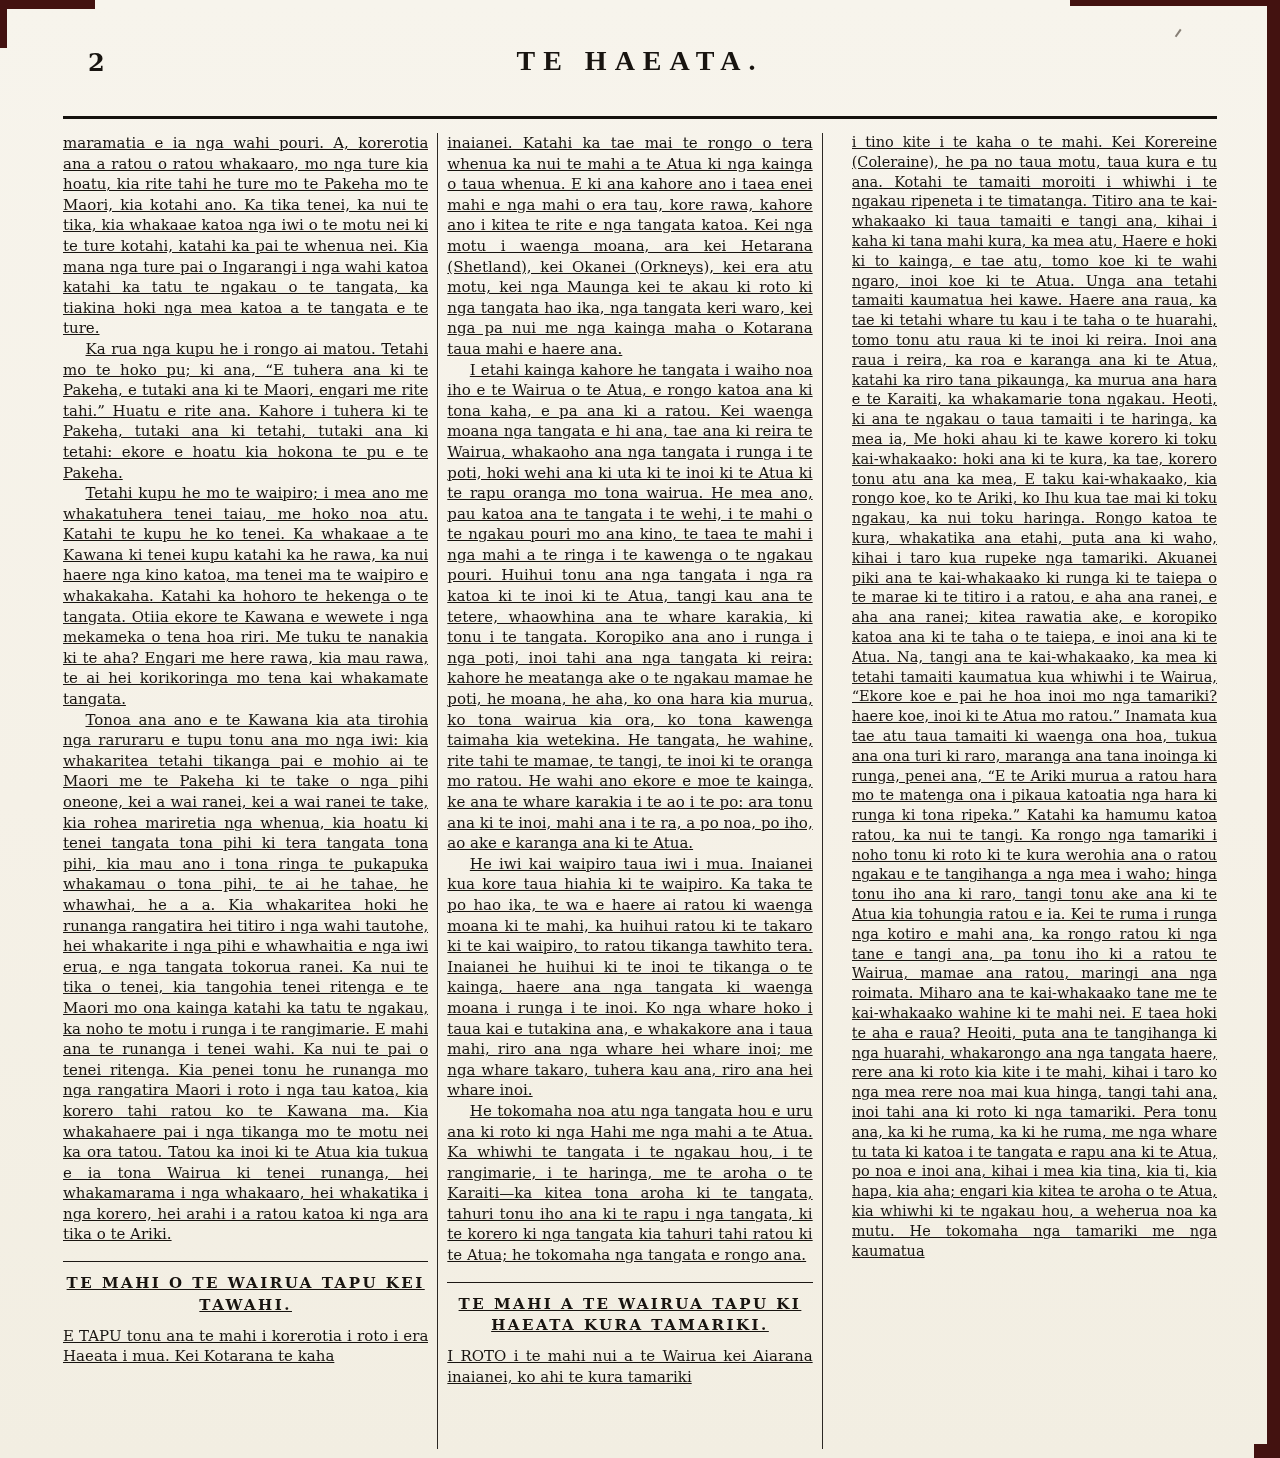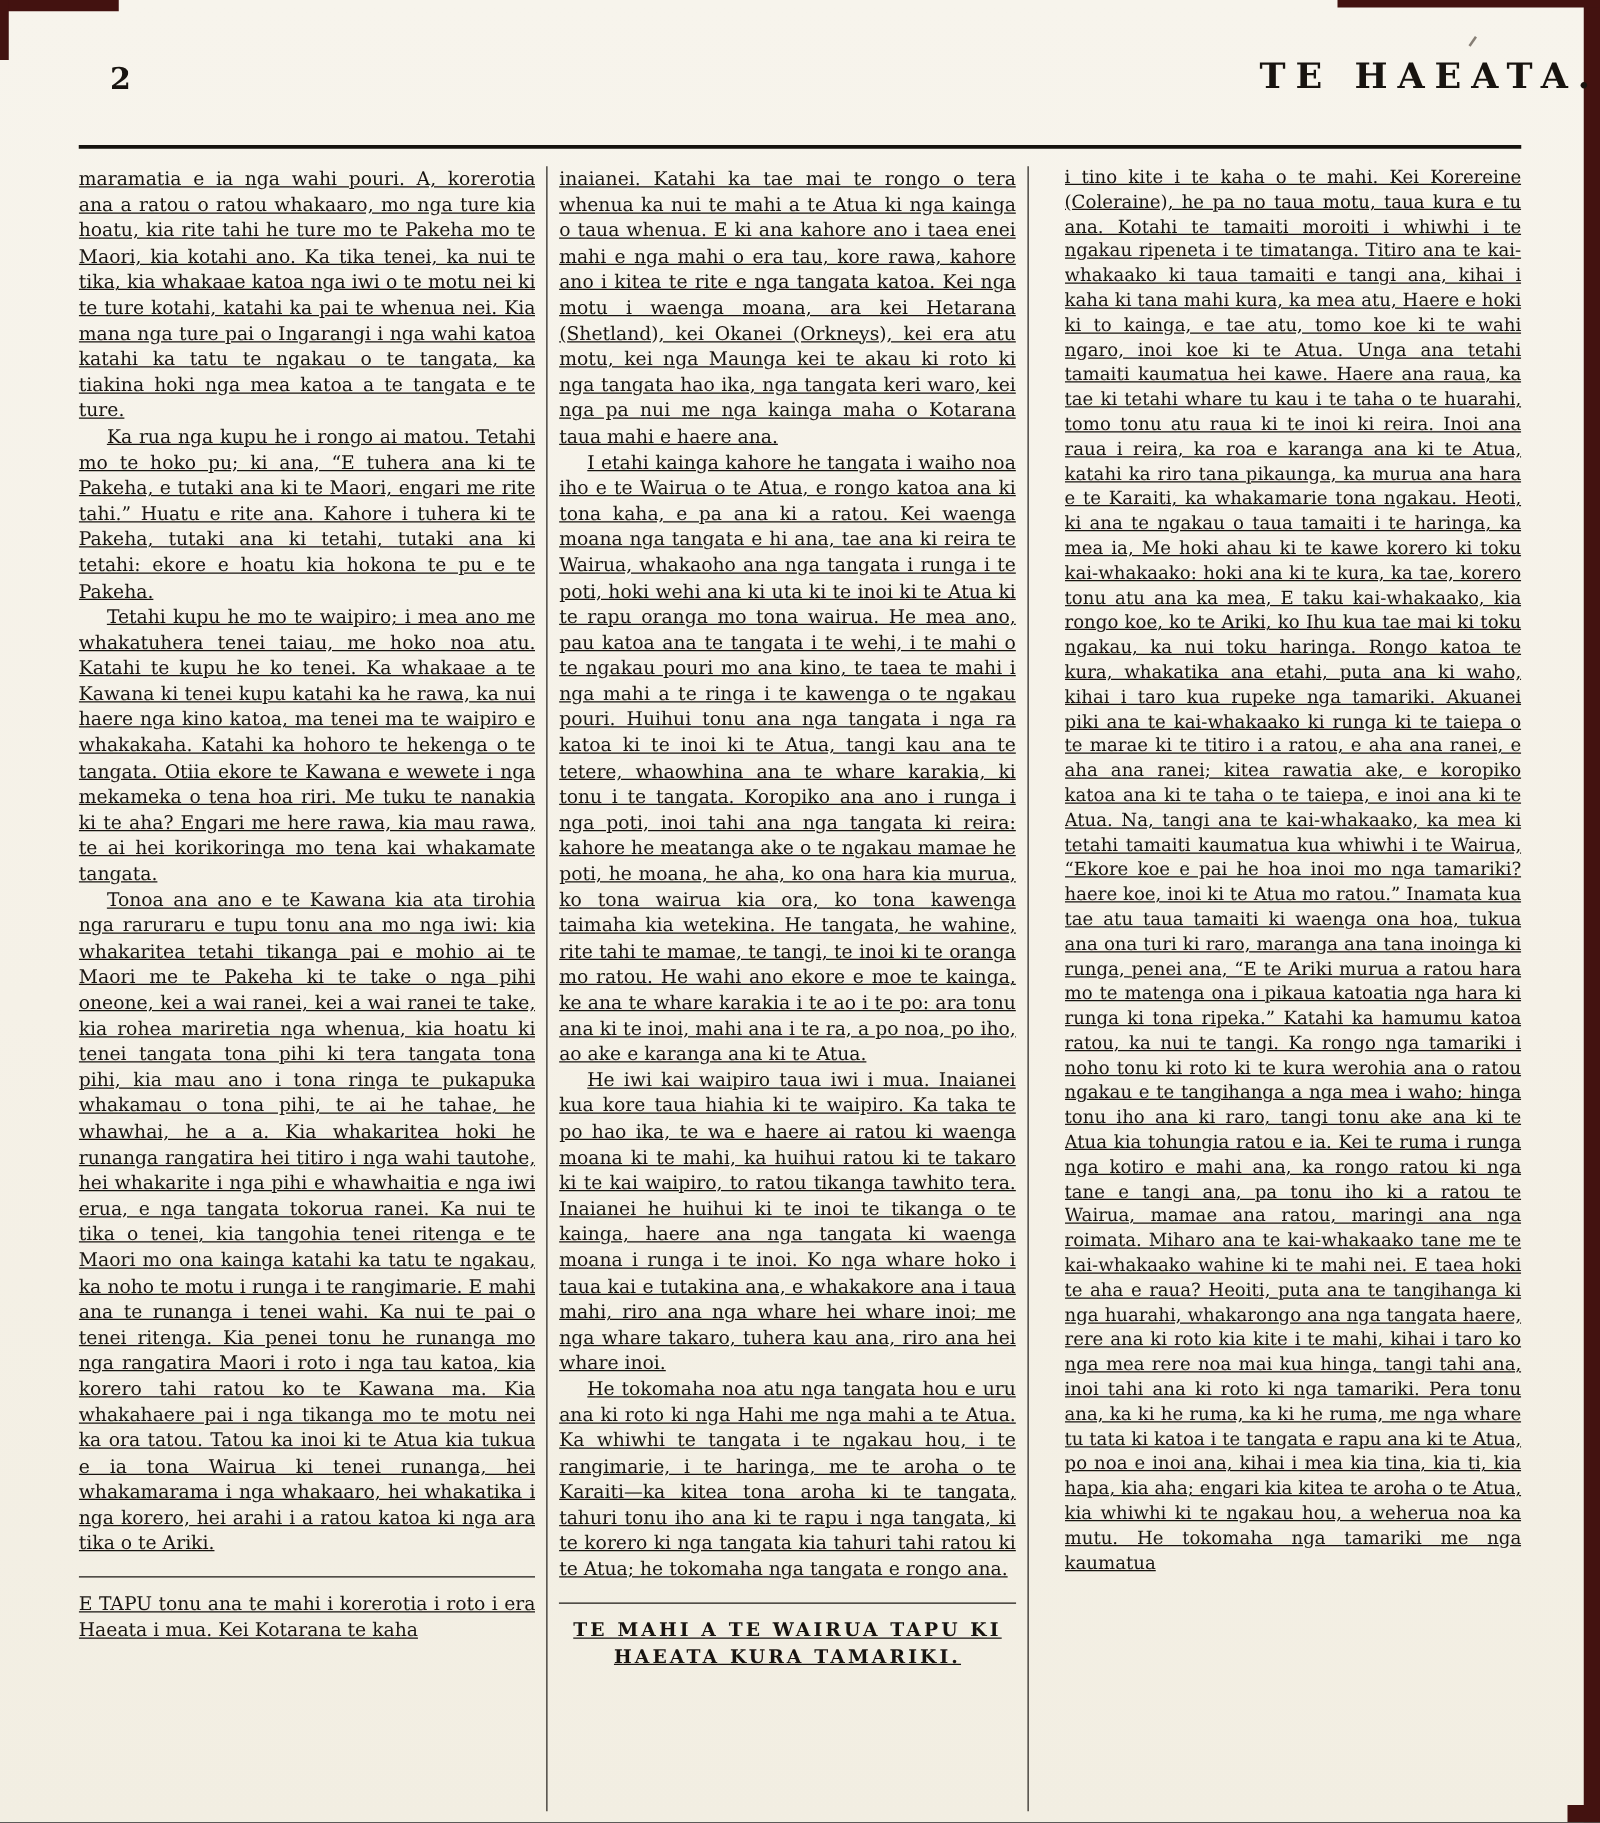--- a/index.html
+++ b/index.html
@@ -21,22 +21,22 @@
   .edge-bottom-right{right:0;bottom:0;width:26px;height:14px;}
   
   .ink-mark{
     position:absolute;right:100px;top:26px;width:9px;height:9px;
     border-right:2px solid #6a6258;transform:rotate(35deg);opacity:.8;
   }
 
   .header{position:relative;padding-top:46px;height:58px;}
   .page-num{position:absolute;left:88px;top:48px;font-size:24px;font-weight:bold;}
   .masthead{
-    text-align:right;font-size:28px;letter-spacing:8px;font-weight:600;
-    margin:0;line-height:1.1;
+    text-align:center;font-size:28px;letter-spacing:8px;font-weight:600;
+    margin:0;line-height:1.1;font-family:Liberation Serif, serif;
   }
   .head-rule{width:1154px;height:3px;background:#15120e;margin:12px auto 0;}
 
   .columns{
     display:flex;align-items:stretch;
     width:1154px;margin:14px auto 0;height:1316px;text-decoration:underline;
   }
   .col{
     width:375px;overflow:hidden;
     font-size:15px;line-height:20.6px;
@@ -74,35 +74,37 @@
 
   <div class="columns">
 
     <div class="col col-1">
       <p class="body-par cont">maramatia e ia nga wahi pouri. A, korerotia ana a ratou o ratou whakaaro, mo nga ture kia hoatu, kia rite tahi he ture mo te Pakeha mo te Maori, kia kotahi ano. Ka tika tenei, ka nui te tika, kia whakaae katoa nga iwi o te motu nei ki te ture kotahi, katahi ka pai te whenua nei. Kia mana nga ture pai o Ingarangi i nga wahi katoa katahi ka tatu te ngakau o te tangata, ka tiakina hoki nga mea katoa a te tangata e te ture.</p>
       <p class="body-par">Ka rua nga kupu he i rongo ai matou. Tetahi mo te hoko pu; ki ana, “E tuhera ana ki te Pakeha, e tutaki ana ki te Maori, engari me rite tahi.” Huatu e rite ana. Kahore i tuhera ki te Pakeha, tutaki ana ki tetahi, tutaki ana ki tetahi: ekore e hoatu kia hokona te pu e te Pakeha.</p>
       <p class="body-par">Tetahi kupu he mo te waipiro; i mea ano me whakatuhera tenei taiau, me hoko noa atu. Katahi te kupu he ko tenei. Ka whakaae a te Kawana ki tenei kupu katahi ka he rawa, ka nui haere nga kino katoa, ma tenei ma te waipiro e whakakaha. Katahi ka hohoro te hekenga o te tangata. Otiia ekore te Kawana e wewete i nga mekameka o tena hoa riri. Me tuku te nanakia ki te aha? Engari me here rawa, kia mau rawa, te ai hei korikoringa mo tena kai whakamate tangata.</p>
       <p class="body-par">Tonoa ana ano e te Kawana kia ata tirohia nga raruraru e tupu tonu ana mo nga iwi: kia whakaritea tetahi tikanga pai e mohio ai te Maori me te Pakeha ki te take o nga pihi oneone, kei a wai ranei, kei a wai ranei te take, kia rohea mariretia nga whenua, kia hoatu ki tenei tangata tona pihi ki tera tangata tona pihi, kia mau ano i tona ringa te pukapuka whakamau o tona pihi, te ai he tahae, he whawhai, he a a. Kia whakaritea hoki he runanga rangatira hei titiro i nga wahi tautohe, hei whakarite i nga pihi e whawhaitia e nga iwi erua, e nga tangata tokorua ranei. Ka nui te tika o tenei, kia tangohia tenei ritenga e te Maori mo ona kainga katahi ka tatu te ngakau, ka noho te motu i runga i te rangimarie. E mahi ana te runanga i tenei wahi. Ka nui te pai o tenei ritenga. Kia penei tonu he runanga mo nga rangatira Maori i roto i nga tau katoa, kia korero tahi ratou ko te Kawana ma. Kia whakahaere pai i nga tikanga mo te motu nei ka ora tatou. Tatou ka inoi ki te Atua kia tukua e ia tona Wairua ki tenei runanga, hei whakamarama i nga whakaaro, hei whakatika i nga korero, hei arahi i a ratou katoa ki nga ara tika o te Ariki.</p>
       <div class="section">
         <div class="section-rule"></div>
+        <h2 class="section-heading">TE MAHI O TE WAIRUA TAPU KEI TAWAHI.</h2>
       </div>
       <p class="body-par cont">E TAPU tonu ana te mahi i korerotia i roto i era Haeata i mua. Kei Kotarana te kaha</p>
     </div>
 
     <div class="vrule"></div>
 
     <div class="col col-2">
       <p class="body-par cont">inaianei. Katahi ka tae mai te rongo o tera whenua ka nui te mahi a te Atua ki nga kainga o taua whenua. E ki ana kahore ano i taea enei mahi e nga mahi o era tau, kore rawa, kahore ano i kitea te rite e nga tangata katoa. Kei nga motu i waenga moana, ara kei Hetarana (Shetland), kei Okanei (Orkneys), kei era atu motu, kei nga Maunga kei te akau ki roto ki nga tangata hao ika, nga tangata keri waro, kei nga pa nui me nga kainga maha o Kotarana taua mahi e haere ana.</p>
       <p class="body-par">I etahi kainga kahore he tangata i waiho noa iho e te Wairua o te Atua, e rongo katoa ana ki tona kaha, e pa ana ki a ratou. Kei waenga moana nga tangata e hi ana, tae ana ki reira te Wairua, whakaoho ana nga tangata i runga i te poti, hoki wehi ana ki uta ki te inoi ki te Atua ki te rapu oranga mo tona wairua. He mea ano, pau katoa ana te tangata i te wehi, i te mahi o te ngakau pouri mo ana kino, te taea te mahi i nga mahi a te ringa i te kawenga o te ngakau pouri. Huihui tonu ana nga tangata i nga ra katoa ki te inoi ki te Atua, tangi kau ana te tetere, whaowhina ana te whare karakia, ki tonu i te tangata. Koropiko ana ano i runga i nga poti, inoi tahi ana nga tangata ki reira: kahore he meatanga ake o te ngakau mamae he poti, he moana, he aha, ko ona hara kia murua, ko tona wairua kia ora, ko tona kawenga taimaha kia wetekina. He tangata, he wahine, rite tahi te mamae, te tangi, te inoi ki te oranga mo ratou. He wahi ano ekore e moe te kainga, ke ana te whare karakia i te ao i te po: ara tonu ana ki te inoi, mahi ana i te ra, a po noa, po iho, ao ake e karanga ana ki te Atua.</p>
       <p class="body-par">He iwi kai waipiro taua iwi i mua. Inaianei kua kore taua hiahia ki te waipiro. Ka taka te po hao ika, te wa e haere ai ratou ki waenga moana ki te mahi, ka huihui ratou ki te takaro ki te kai waipiro, to ratou tikanga tawhito tera. Inaianei he huihui ki te inoi te tikanga o te kainga, haere ana nga tangata ki waenga moana i runga i te inoi. Ko nga whare hoko i taua kai e tutakina ana, e whakakore ana i taua mahi, riro ana nga whare hei whare inoi; me nga whare takaro, tuhera kau ana, riro ana hei whare inoi.</p>
       <p class="body-par">He tokomaha noa atu nga tangata hou e uru ana ki roto ki nga Hahi me nga mahi a te Atua. Ka whiwhi te tangata i te ngakau hou, i te rangimarie, i te haringa, me te aroha o te Karaiti—ka kitea tona aroha ki te tangata, tahuri tonu iho ana ki te rapu i nga tangata, ki te korero ki nga tangata kia tahuri tahi ratou ki te Atua; he tokomaha nga tangata e rongo ana.</p>
       <div class="section">
         <div class="section-rule"></div>
         <h2 class="section-heading">TE MAHI A TE WAIRUA TAPU KI HAEATA KURA TAMARIKI.</h2>
       </div>
+      <p class="body-par cont">I ROTO i te mahi nui a te Wairua kei Aiarana inaianei, ko ahi te kura tamariki</p>
     </div>
 
     <div class="vrule"></div>
 
     <div class="col col-3">
       <p class="body-par cont">i tino kite i te kaha o te mahi. Kei Korereine (Coleraine), he pa no taua motu, taua kura e tu ana. Kotahi te tamaiti moroiti i whiwhi i te ngakau ripeneta i te timatanga. Titiro ana te kai-whakaako ki taua tamaiti e tangi ana, kihai i kaha ki tana mahi kura, ka mea atu, Haere e hoki ki to kainga, e tae atu, tomo koe ki te wahi ngaro, inoi koe ki te Atua. Unga ana tetahi tamaiti kaumatua hei kawe. Haere ana raua, ka tae ki tetahi whare tu kau i te taha o te huarahi, tomo tonu atu raua ki te inoi ki reira. Inoi ana raua i reira, ka roa e karanga ana ki te Atua, katahi ka riro tana pikaunga, ka murua ana hara e te Karaiti, ka whakamarie tona ngakau. Heoti, ki ana te ngakau o taua tamaiti i te haringa, ka mea ia, Me hoki ahau ki te kawe korero ki toku kai-whakaako: hoki ana ki te kura, ka tae, korero tonu atu ana ka mea, E taku kai-whakaako, kia rongo koe, ko te Ariki, ko Ihu kua tae mai ki toku ngakau, ka nui toku haringa. Rongo katoa te kura, whakatika ana etahi, puta ana ki waho, kihai i taro kua rupeke nga tamariki. Akuanei piki ana te kai-whakaako ki runga ki te taiepa o te marae ki te titiro i a ratou, e aha ana ranei, e aha ana ranei; kitea rawatia ake, e koropiko katoa ana ki te taha o te taiepa, e inoi ana ki te Atua. Na, tangi ana te kai-whakaako, ka mea ki tetahi tamaiti kaumatua kua whiwhi i te Wairua, “Ekore koe e pai he hoa inoi mo nga tamariki? haere koe, inoi ki te Atua mo ratou.” Inamata kua tae atu taua tamaiti ki waenga ona hoa, tukua ana ona turi ki raro, maranga ana tana inoinga ki runga, penei ana, “E te Ariki murua a ratou hara mo te matenga ona i pikaua katoatia nga hara ki runga ki tona ripeka.” Katahi ka hamumu katoa ratou, ka nui te tangi. Ka rongo nga tamariki i noho tonu ki roto ki te kura werohia ana o ratou ngakau e te tangihanga a nga mea i waho; hinga tonu iho ana ki raro, tangi tonu ake ana ki te Atua kia tohungia ratou e ia. Kei te ruma i runga nga kotiro e mahi ana, ka rongo ratou ki nga tane e tangi ana, pa tonu iho ki a ratou te Wairua, mamae ana ratou, maringi ana nga roimata. Miharo ana te kai-whakaako tane me te kai-whakaako wahine ki te mahi nei. E taea hoki te aha e raua? Heoiti, puta ana te tangihanga ki nga huarahi, whakarongo ana nga tangata haere, rere ana ki roto kia kite i te mahi, kihai i taro ko nga mea rere noa mai kua hinga, tangi tahi ana, inoi tahi ana ki roto ki nga tamariki. Pera tonu ana, ka ki he ruma, ka ki he ruma, me nga whare tu tata ki katoa i te tangata e rapu ana ki te Atua, po noa e inoi ana, kihai i mea kia tina, kia ti, kia hapa, kia aha; engari kia kitea te aroha o te Atua, kia whiwhi ki te ngakau hou, a weherua noa ka mutu. He tokomaha nga tamariki me nga kaumatua</p>
     </div>
 
   </div>
 </div>

